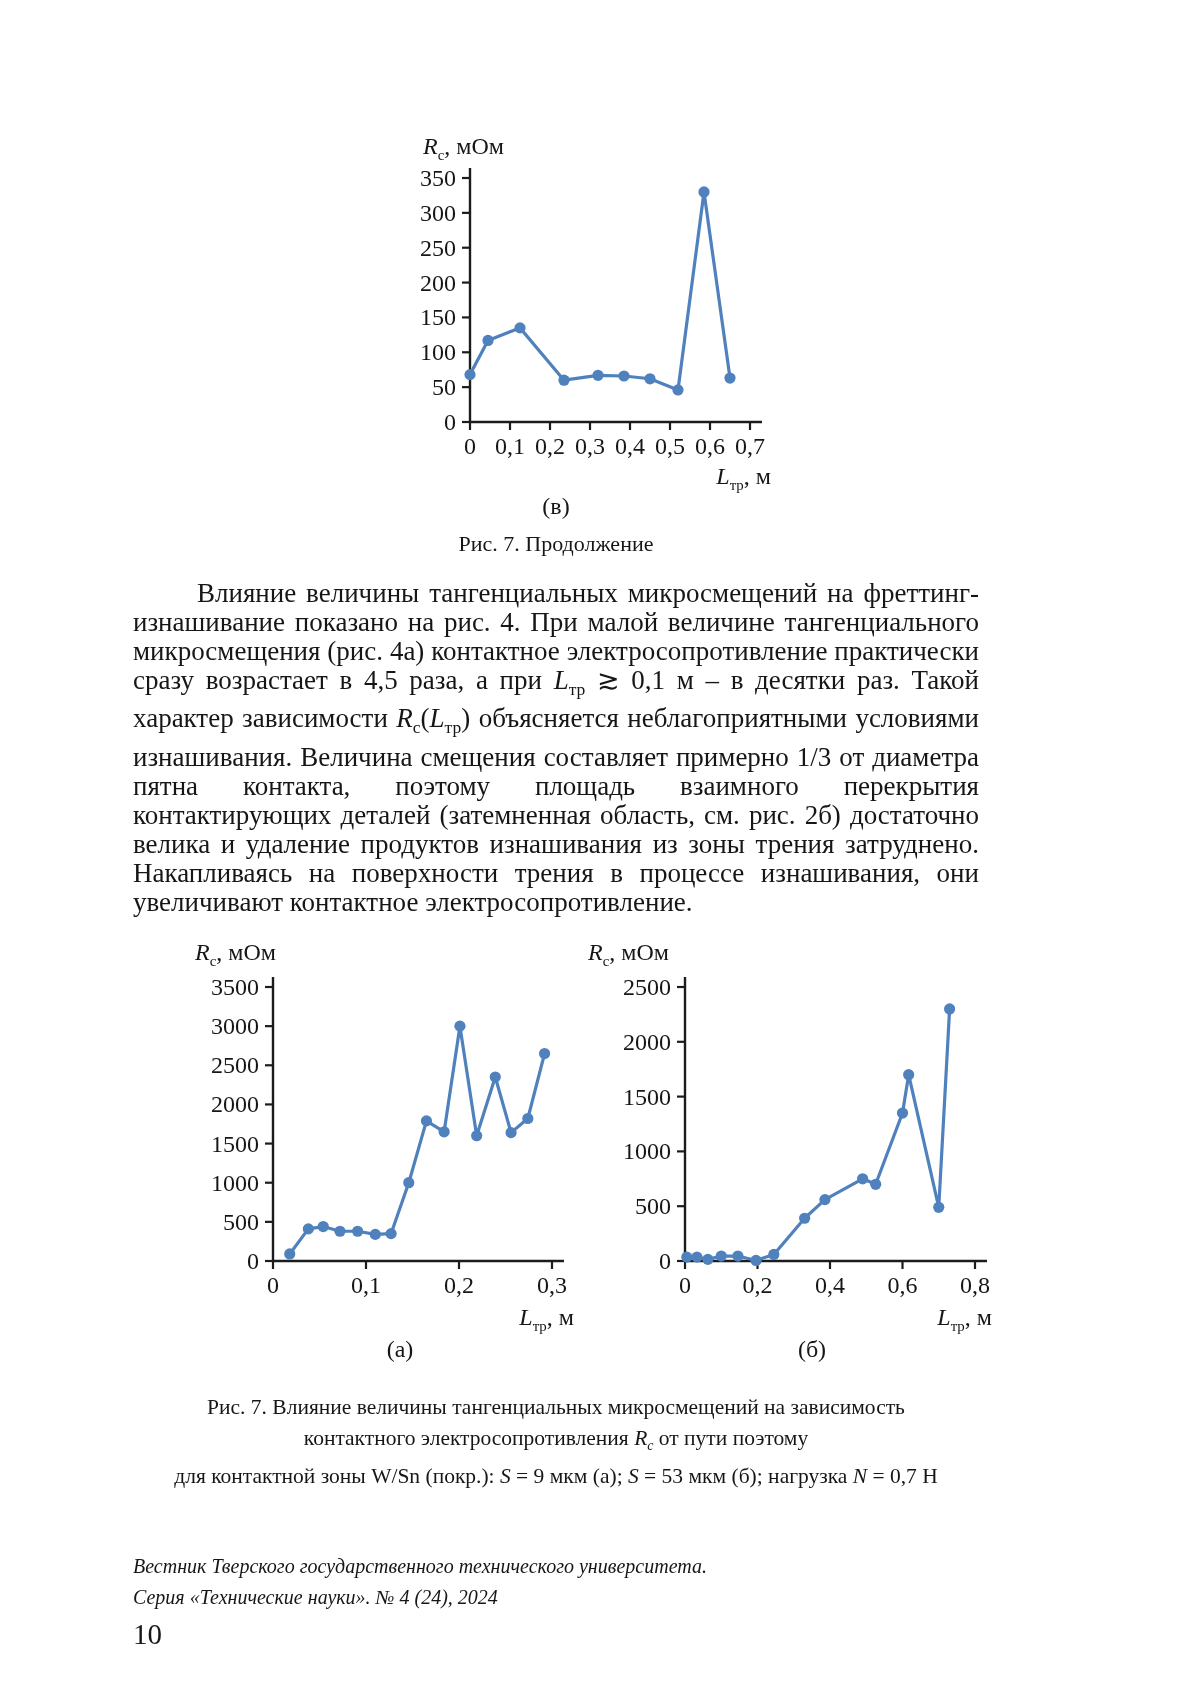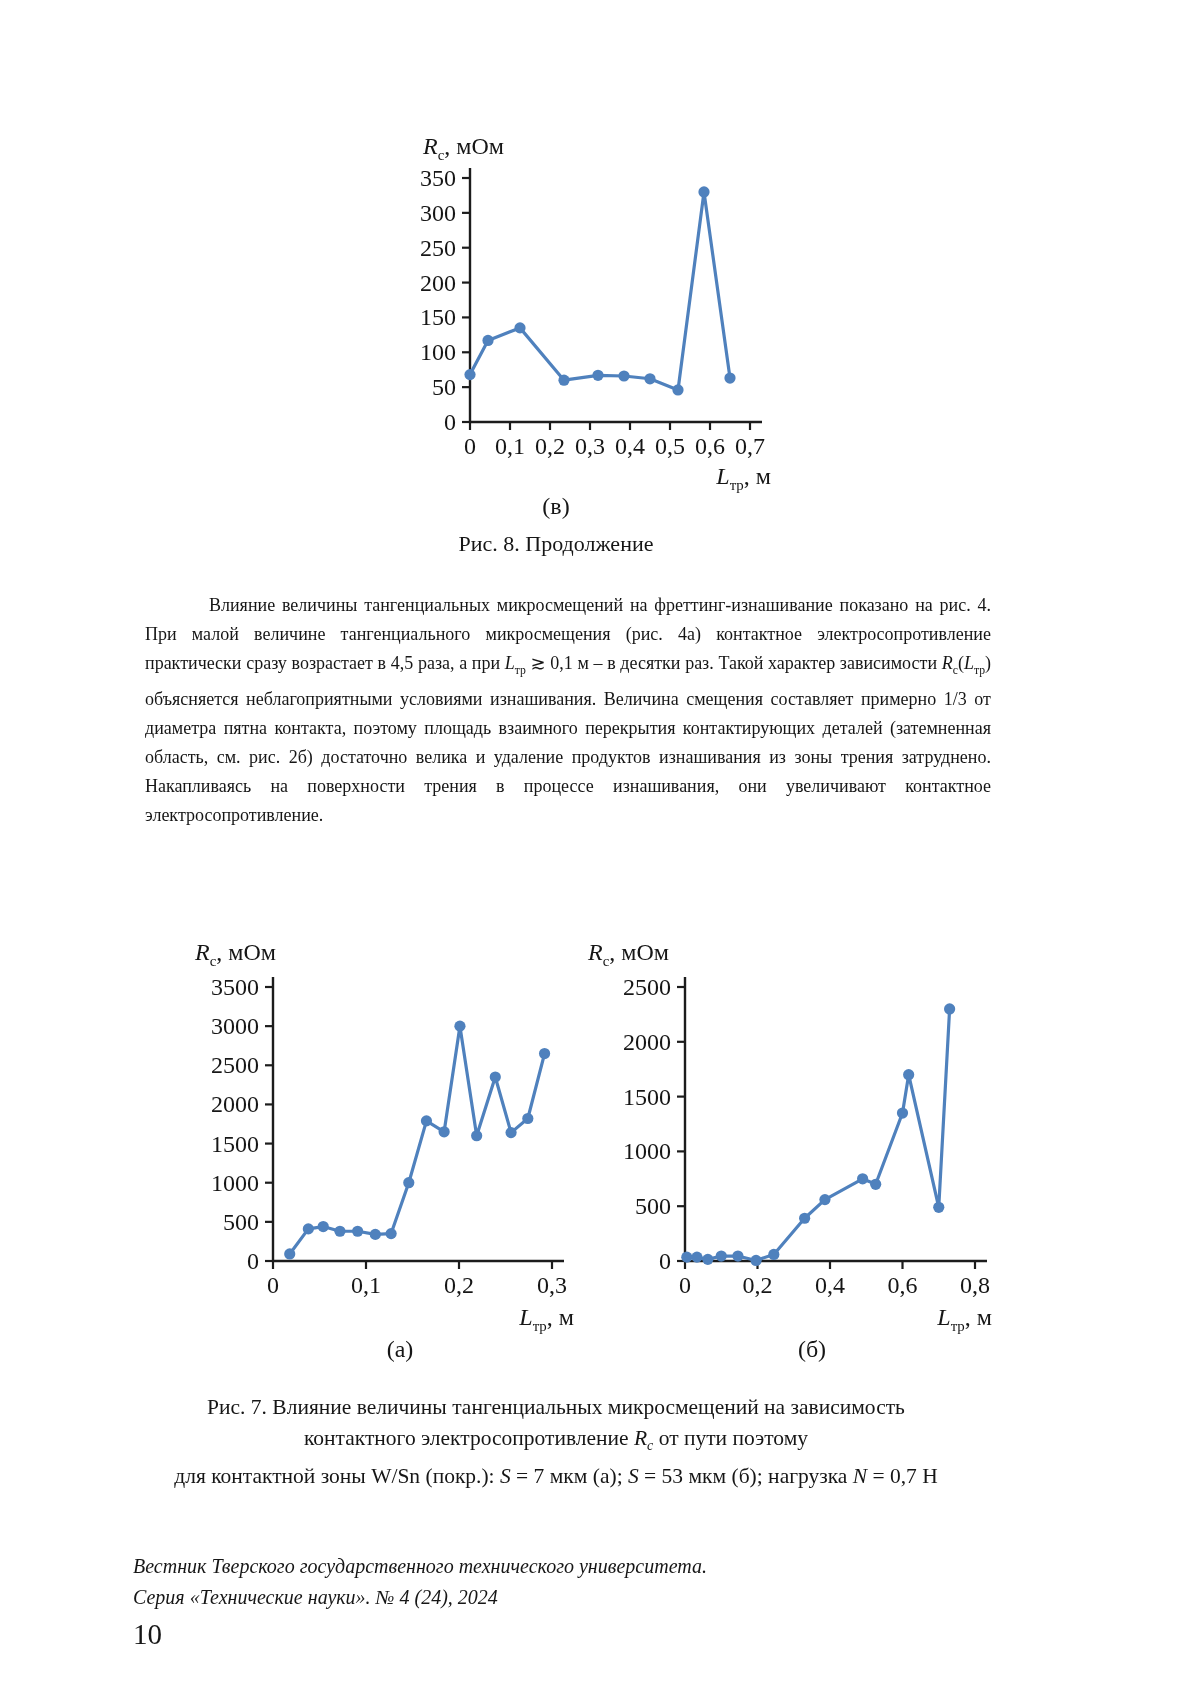--- a/index.html
+++ b/index.html
@@ -15,22 +15,22 @@
   .chart-svg{position:absolute;overflow:visible;}
   .fig3-svg{left:375px;top:110px;}
   .fig4a-svg{left:150px;top:855px;}
   .fig4b-svg{left:560px;top:855px;}
   .fig3-caption{
     position:absolute;left:133px;top:531px;width:846px;
     text-align:center;font-size:22px;
   }
   .body-text{
     position:absolute;left:133px;top:579px;width:846px;
-    margin:12px;
-    font-size:18px;line-height:29px;
+    margin:0;
+    font-size:27px;line-height:29px;
     text-align:justify;text-indent:64px;
   }
   .fig4-caption{
     position:absolute;left:103px;top:1392px;width:906px;
     text-align:center;font-size:21.5px;line-height:31px;
   }
   .journal-footer{
     position:absolute;left:133px;top:1551px;width:846px;
     text-align:left;font-style:italic;font-size:20px;line-height:31px;
   }
@@ -89,21 +89,21 @@
         <circle cx="145" cy="217.8857142857143" r="5.6" fill="#4f81bd"></circle>
         <circle cx="189" cy="270.1714285714286" r="5.6" fill="#4f81bd"></circle>
         <circle cx="223" cy="265.2914285714286" r="5.6" fill="#4f81bd"></circle>
         <circle cx="249" cy="265.98857142857145" r="5.6" fill="#4f81bd"></circle>
         <circle cx="275" cy="268.77714285714285" r="5.6" fill="#4f81bd"></circle>
         <circle cx="303" cy="279.93142857142857" r="5.6" fill="#4f81bd"></circle>
         <circle cx="329" cy="81.94285714285715" r="5.6" fill="#4f81bd"></circle>
         <circle cx="355.00000000000006" cy="268.08" r="5.6" fill="#4f81bd"></circle>
         <text x="181" y="404" font-size="24" text-anchor="middle" font-family="&quot;Liberation Serif&quot;,&quot;DejaVu Serif&quot;,serif" fill="#161616">(в)</text>
       </svg>
-    <figcaption class="fig3-caption">Рис. 8. Продолжение</figcaption>
+    <figcaption class="fig3-caption">Рис. 7. Продолжение</figcaption>
   </figure>
 
   <p class="body-text"><span>Влияние величины тангенциальных микросмещений на фреттинг-изнашивание показано на рис. 4. При малой величине тангенциального микросмещения (рис. 4а) контактное электросопротивление практически сразу возрастает в 4,5 раза, а при </span><span style="font-style: italic;">L</span><sub>тр</sub><span> ≳ 0,1 м – в десятки раз. Такой характер зависимости </span><span style="font-style: italic;">R</span><sub>c</sub><span>(</span><span style="font-style: italic;">L</span><sub>тр</sub><span>) объясняется неблагоприятными условиями изнашивания. Величина смещения составляет примерно 1/3 от диаметра пятна контакта, поэтому площадь взаимного перекрытия контактирующих деталей (затемненная область, см. рис. 2б) достаточно велика и удаление продуктов изнашивания из зоны трения затруднено. Накапливаясь на поверхности трения в процессе изнашивания, они увеличивают контактное электросопротивление.</span></p>
 
   <figure style="margin:0;">
     <svg class="chart-svg fig4a-svg" viewBox="0 0 430 510" width="430" height="510">
         <line x1="123" y1="122" x2="123" y2="406" stroke="#1c1c1c" stroke-width="2.4"></line>
         <line x1="123" y1="406" x2="414" y2="406" stroke="#1c1c1c" stroke-width="2.4"></line>
         <line x1="115" y1="406" x2="123" y2="406" stroke="#1c1c1c" stroke-width="2.2"></line>
         <text x="109" y="414" font-size="24" text-anchor="end" font-family="&quot;Liberation Serif&quot;,&quot;DejaVu Serif&quot;,serif" fill="#161616">0</text>
@@ -190,22 +190,22 @@
         <circle cx="302.625" cy="323.8" r="5.6" fill="#4f81bd"></circle>
         <circle cx="315.67499999999995" cy="329.28" r="5.6" fill="#4f81bd"></circle>
         <circle cx="342.5" cy="258.03999999999996" r="5.6" fill="#4f81bd"></circle>
         <circle cx="348.6625" cy="219.67999999999998" r="5.6" fill="#4f81bd"></circle>
         <circle cx="378.75" cy="352.296" r="5.6" fill="#4f81bd"></circle>
         <circle cx="389.625" cy="153.92" r="5.6" fill="#4f81bd"></circle>
         <text x="252" y="502" font-size="24" text-anchor="middle" font-family="&quot;Liberation Serif&quot;,&quot;DejaVu Serif&quot;,serif" fill="#161616">(б)</text>
       </svg>
     <figcaption class="fig4-caption">
       <div>Рис. 7. Влияние величины тангенциальных микросмещений на зависимость</div>
-      <div><span>контактного электросопротивление </span><span style="font-style: italic;">R</span><sub style="font-style: italic;">c</sub><span> от пути поэтому</span></div>
-      <div><span>для контактной зоны W/Sn (покр.): </span><span style="font-style: italic;">S</span><span> = 7 мкм (а); </span><span style="font-style: italic;">S</span><span> = 53 мкм (б); нагрузка </span><span style="font-style: italic;">N</span><span> = 0,7 Н</span></div>
+      <div><span>контактного электросопротивления </span><span style="font-style: italic;">R</span><sub style="font-style: italic;">c</sub><span> от пути поэтому</span></div>
+      <div><span>для контактной зоны W/Sn (покр.): </span><span style="font-style: italic;">S</span><span> = 9 мкм (а); </span><span style="font-style: italic;">S</span><span> = 53 мкм (б); нагрузка </span><span style="font-style: italic;">N</span><span> = 0,7 Н</span></div>
     </figcaption>
   </figure>
 
   <div class="journal-footer">
     <div>Вестник Тверского государственного технического университета.</div>
     <div>Серия «Технические науки». № 4 (24), 2024</div>
   </div>
 
   <div class="page-number">10</div>
 

